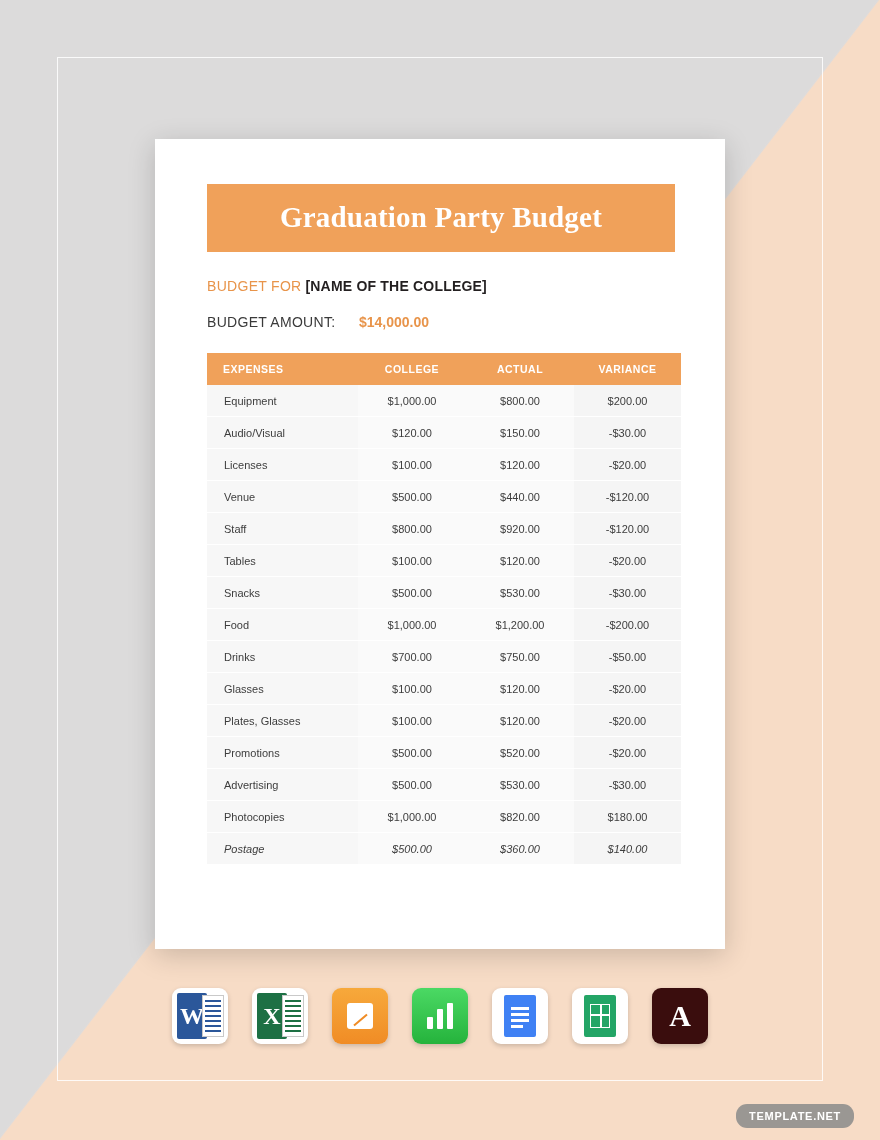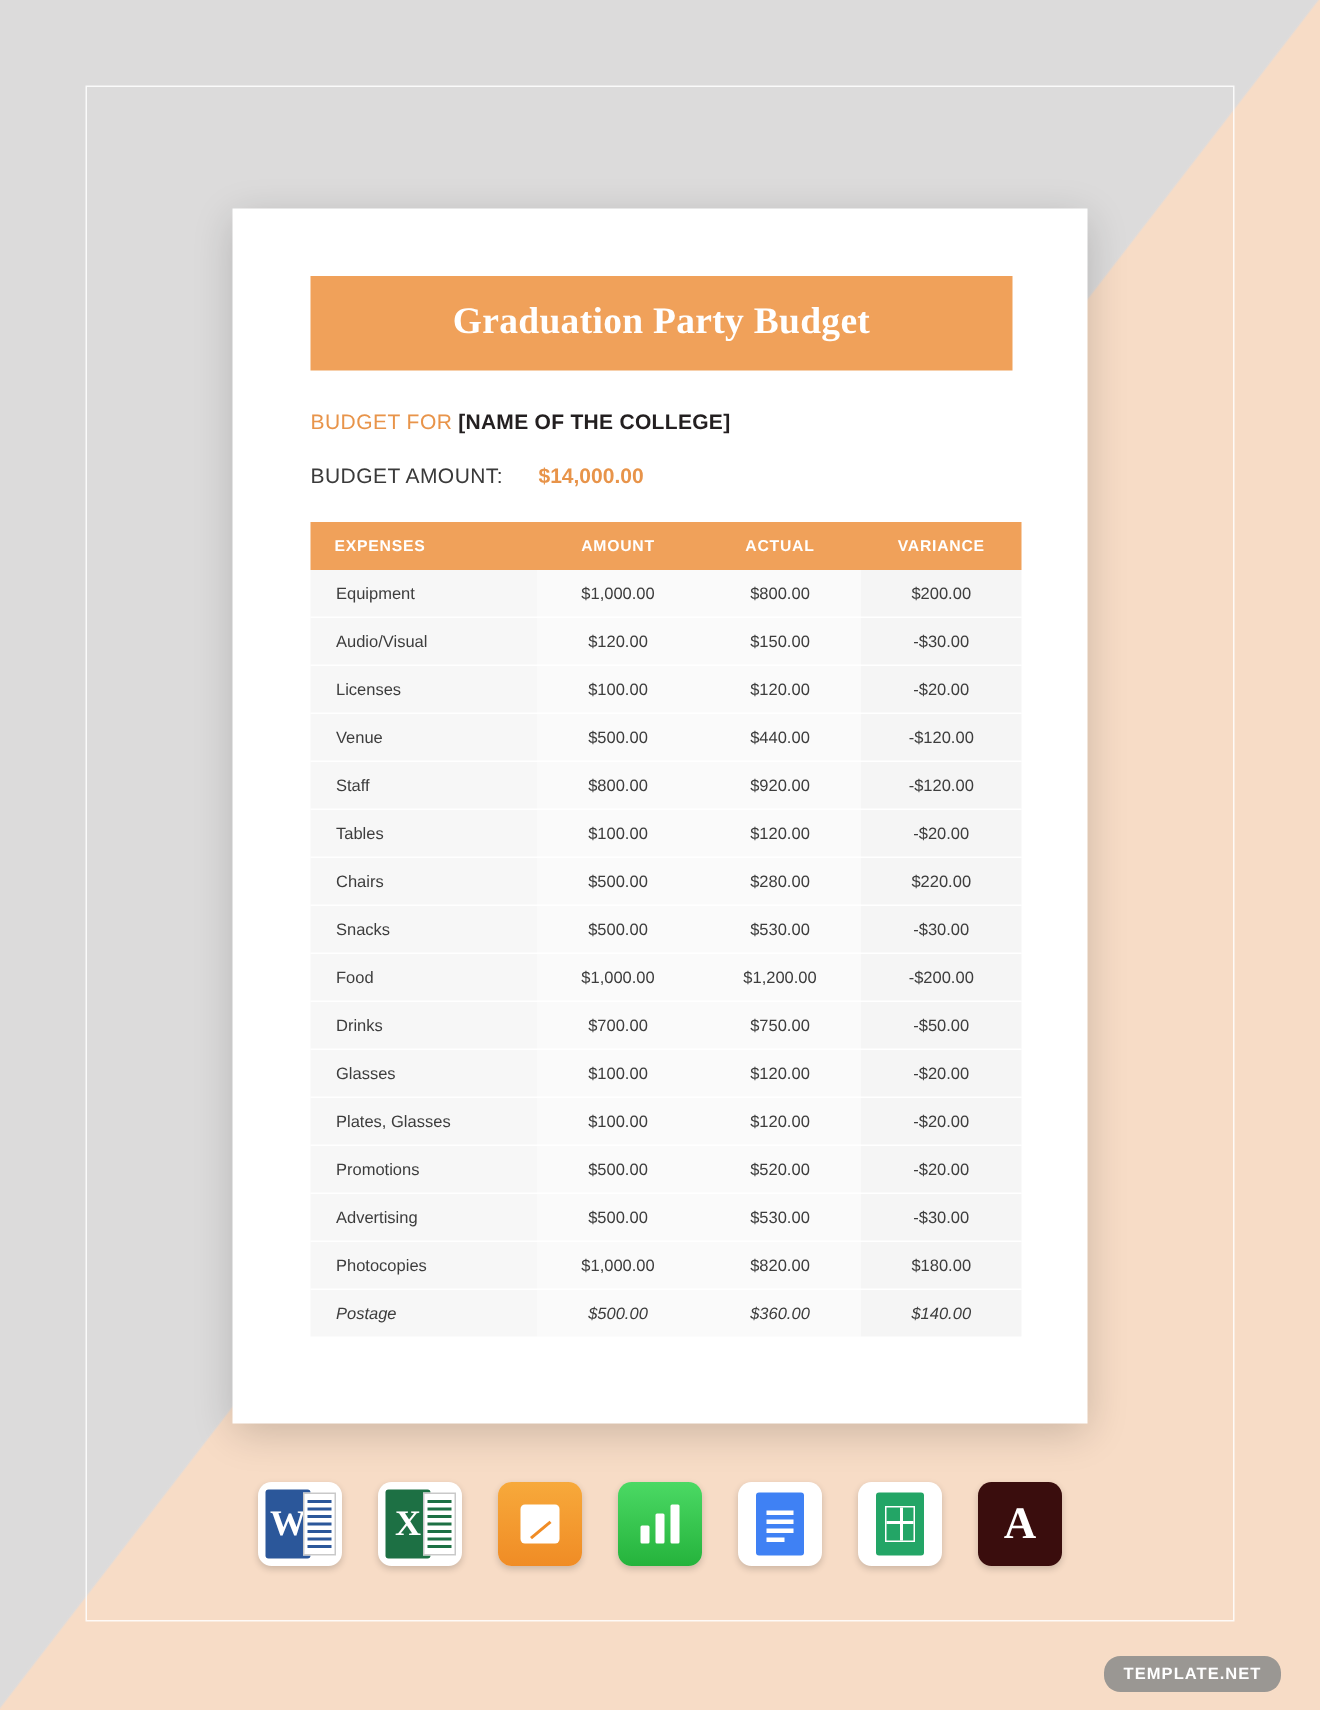--- a/index.html
+++ b/index.html
@@ -41,21 +41,21 @@
     box-shadow: 0 6px 26px rgba(0,0,0,0.18);
   }
   .doc-inner {
     padding: 45px 50px 0 52px;
   }
   .doc-title {
     background: #f0a15a;
     color: #ffffff;
     font-family: "Liberation Serif", serif;
     font-weight: bold;
-    font-size: 25px;
+    font-size: 29px;
     text-align: center;
     padding: 17px 24px 18px;
     letter-spacing: 0.2px;
   }
   .meta { margin-top: 25px; }
   .meta-row { font-size: 14px; line-height: 18px; }
   .meta-label {
     color: #e8944a;
     letter-spacing: 0.3px;
   }
@@ -218,21 +218,21 @@
     <table class="budget">
       <colgroup>
         <col class="c1">
           <col class="c2">
           <col class="c3">
           <col class="c4">
       </colgroup>
       <thead>
         <tr>
           <th class="col-exp">EXPENSES</th>
-          <th>AMOUNT</th>
+          <th>COLLEGE</th>
           <th>ACTUAL</th>
           <th>VARIANCE</th>
         </tr>
       </thead>
       <tbody id="budget-body">
           <tr>
             <td class="col-exp">Equipment</td>
             <td class="col-bud">$1,000.00</td>
             <td class="col-act">$800.00</td>
             <td class="col-var">$200.00</td>
@@ -259,26 +259,20 @@
             <td class="col-exp">Staff</td>
             <td class="col-bud">$800.00</td>
             <td class="col-act">$920.00</td>
             <td class="col-var">-$120.00</td>
           </tr>
           <tr>
             <td class="col-exp">Tables</td>
             <td class="col-bud">$100.00</td>
             <td class="col-act">$120.00</td>
             <td class="col-var">-$20.00</td>
-          </tr>
-          <tr>
-            <td class="col-exp">Chairs</td>
-            <td class="col-bud">$500.00</td>
-            <td class="col-act">$280.00</td>
-            <td class="col-var">$220.00</td>
           </tr>
           <tr>
             <td class="col-exp">Snacks</td>
             <td class="col-bud">$500.00</td>
             <td class="col-act">$530.00</td>
             <td class="col-var">-$30.00</td>
           </tr>
           <tr>
             <td class="col-exp">Food</td>
             <td class="col-bud">$1,000.00</td>

